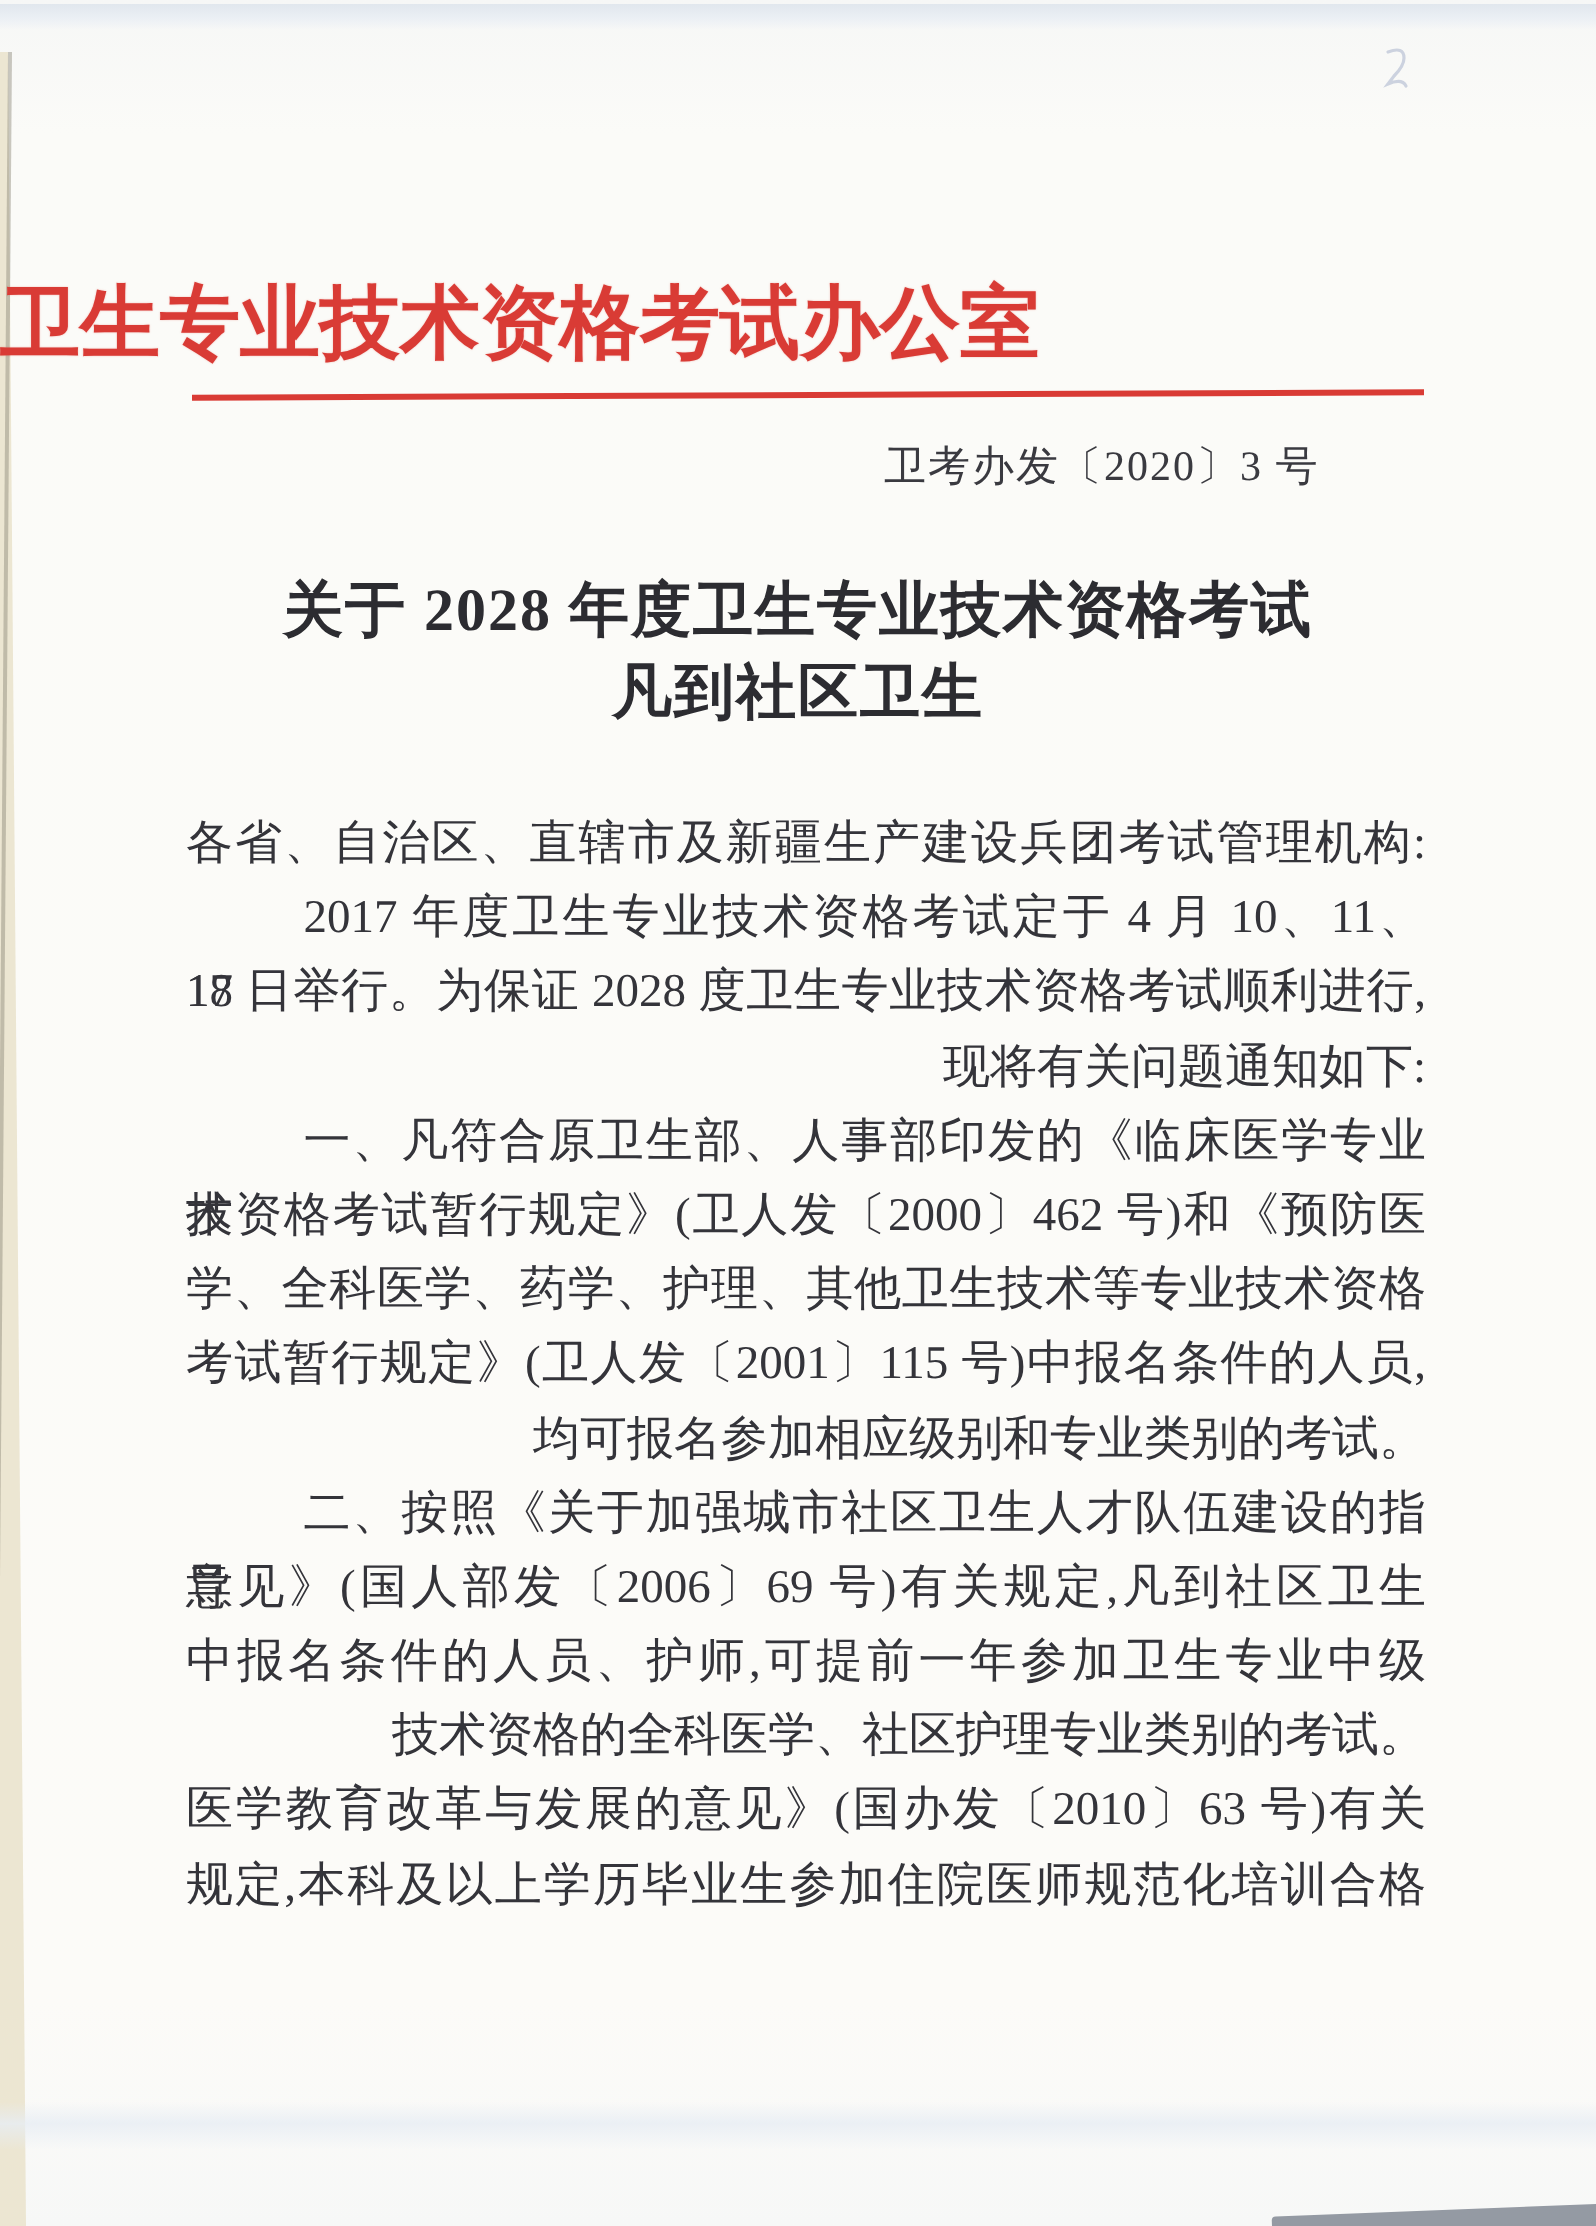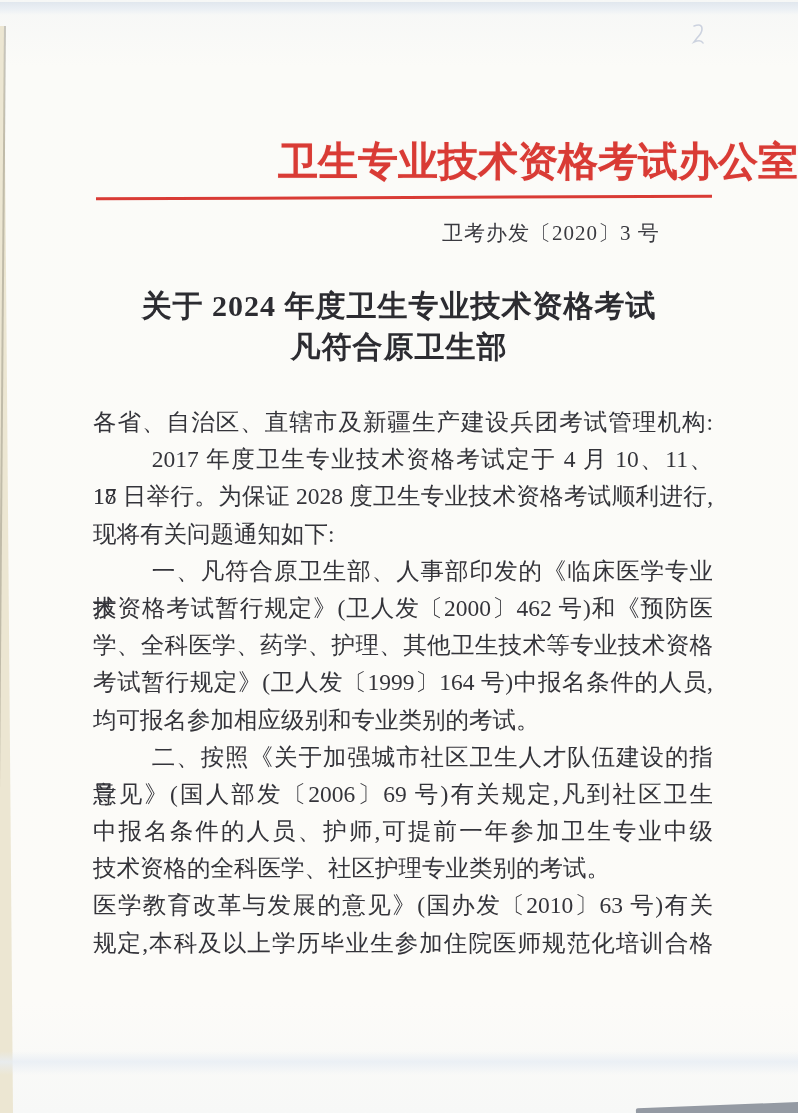--- a/index.html
+++ b/index.html
@@ -48,21 +48,21 @@
     transform:rotate(-2.2deg);
     border-radius:2px;
   }
   .pen-mark{
     position:absolute;left:686px;top:22px;width:26px;height:28px;
     opacity:.55;
   }
   
   .office{
     position:absolute;top:139px;left:0;right:0;
-    text-align:right;
+    text-align:left;
     font-size:40px;line-height:46px;
     font-weight:bold;
     color:var(--accent);
     letter-spacing:0px;
     text-shadow:0 0 1px rgba(217,59,53,.35);
   }
   .redline{
     position:absolute;top:196px;left:96px;width:616px;height:3px;
     background:var(--accent);
     transform:rotate(-.25deg);
@@ -99,21 +99,21 @@
     white-space:normal;
     text-align:justify;
     text-align-last:justify;
   }
   .line.indent-justify{
     white-space:normal;
     text-align:justify;
     text-align-last:justify;
     text-indent:2.5em;
   }
-  .line.left{text-align:left;}
+  .line.left{text-align:right;}
 </style>
 </head>
 <body>
 
 <div class="page">
 
   <div class="scan-top-band"></div>
   <div class="scan-left-strip"></div>
   <div class="scan-left-edge"></div>
   <div class="scan-bottom-band"></div>
@@ -123,33 +123,33 @@
     <path d="M8,4 q8,-3 8,3 q0,4 -5,9 l-3,4 q7,-3 9,1" fill="none" stroke="#a9b4cc" stroke-width="1.6" stroke-linecap="round"></path>
   </svg>
 
   <div class="office">卫生专业技术资格考试办公室</div>
 
   <div class="redline"></div>
 
   <div class="docnum">卫考办发〔2020〕3 号</div>
 
   <div class="title">
-    <div>关于 2024 年度卫生专业技术资格考试</div>
-    <div>凡符合原卫生部</div>
+    <div>关于 2028 年度卫生专业技术资格考试</div>
+    <div>凡到社区卫生</div>
   </div>
 
   <div class="body-block">
       <div class="line justify">各省、自治区、直辖市及新疆生产建设兵团考试管理机构:</div>
       <div class="line indent-justify">2017 年度卫生专业技术资格考试定于 4 月 10、11、17、</div>
       <div class="line justify">18 日举行。为保证 2028 度卫生专业技术资格考试顺利进行,</div>
       <div class="line left">现将有关问题通知如下:</div>
       <div class="line indent-justify">一、凡符合原卫生部、人事部印发的《临床医学专业技</div>
       <div class="line justify">术资格考试暂行规定》(卫人发〔2000〕462 号)和《预防医</div>
       <div class="line justify">学、全科医学、药学、护理、其他卫生技术等专业技术资格</div>
-      <div class="line justify">考试暂行规定》(卫人发〔1999〕164 号)中报名条件的人员,</div>
+      <div class="line justify">考试暂行规定》(卫人发〔2001〕115 号)中报名条件的人员,</div>
       <div class="line left">均可报名参加相应级别和专业类别的考试。</div>
       <div class="line indent-justify">二、按照《关于加强城市社区卫生人才队伍建设的指导</div>
       <div class="line justify">意见》(国人部发〔2006〕69 号)有关规定,凡到社区卫生</div>
       <div class="line justify">中报名条件的人员、护师,可提前一年参加卫生专业中级</div>
       <div class="line left">技术资格的全科医学、社区护理专业类别的考试。</div>
       <div class="line justify">医学教育改革与发展的意见》(国办发〔2010〕63 号)有关</div>
       <div class="line justify">规定,本科及以上学历毕业生参加住院医师规范化培训合格</div>
     </div>
 
 </div>

